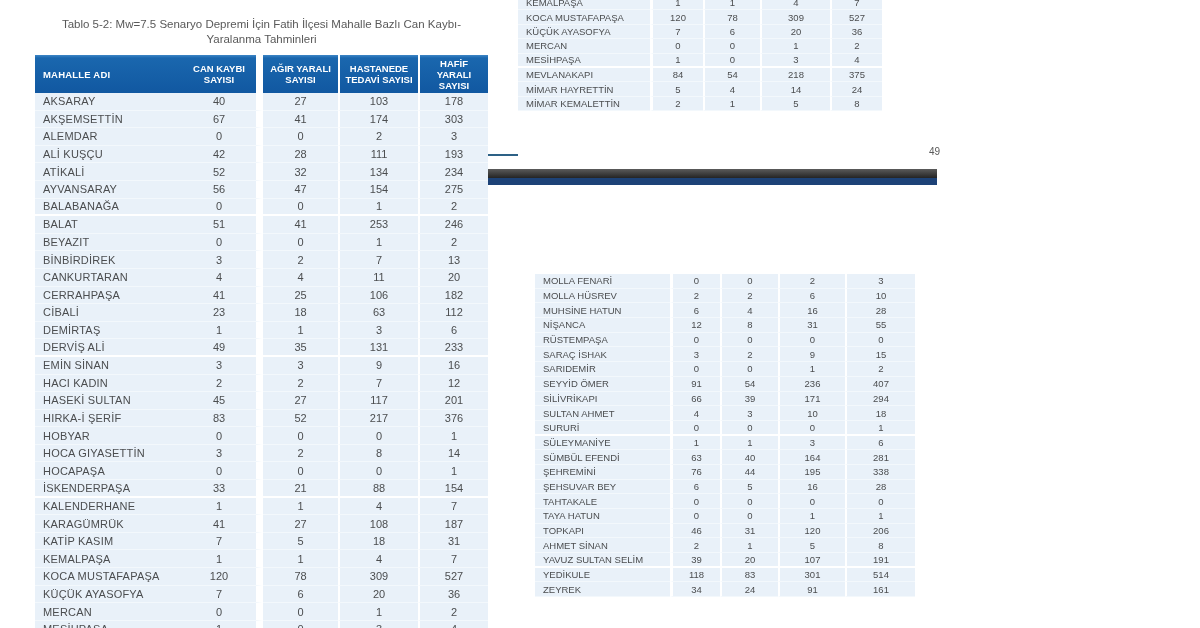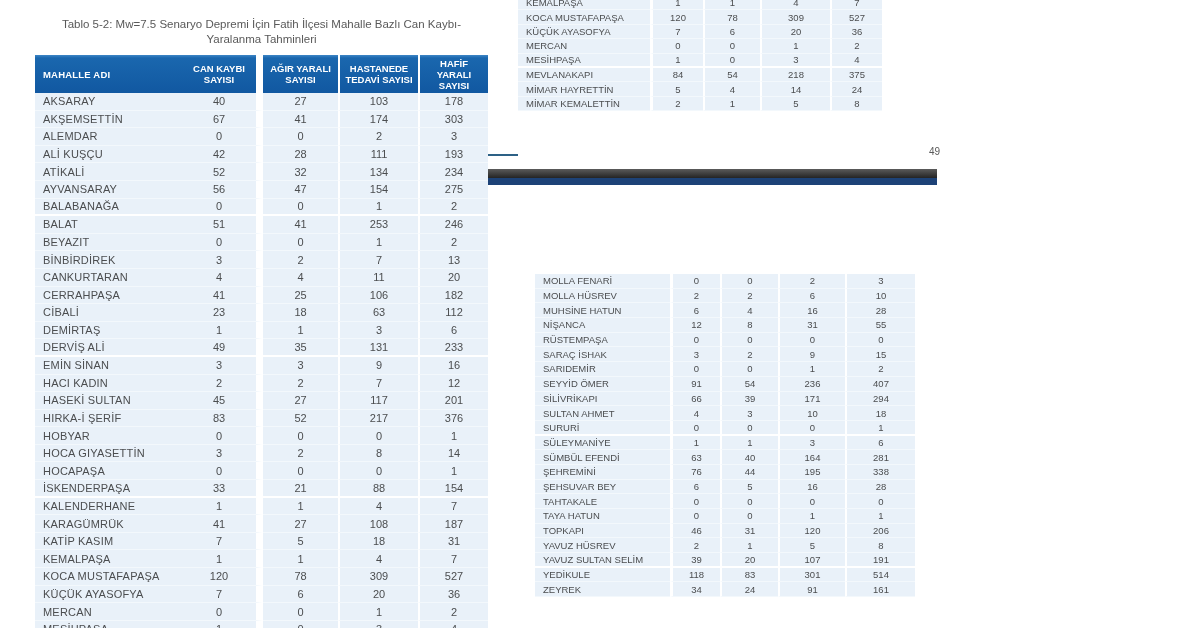--- a/index.html
+++ b/index.html
@@ -481,21 +481,21 @@
         <div class="tcell c4">1</div>
       </div>
       <div class="trow">
         <div class="tcell c0">TOPKAPI</div>
         <div class="tcell c1">46</div>
         <div class="tcell c2">31</div>
         <div class="tcell c3">120</div>
         <div class="tcell c4">206</div>
       </div>
       <div class="trow">
-        <div class="tcell c0">YAVUZ HÜSREV</div>
+        <div class="tcell c0">AHMET SİNAN</div>
         <div class="tcell c1">2</div>
         <div class="tcell c2">1</div>
         <div class="tcell c3">5</div>
         <div class="tcell c4">8</div>
       </div>
       <div class="trow sep">
         <div class="tcell c0">YAVUZ SULTAN SELİM</div>
         <div class="tcell c1">39</div>
         <div class="tcell c2">20</div>
         <div class="tcell c3">107</div>

